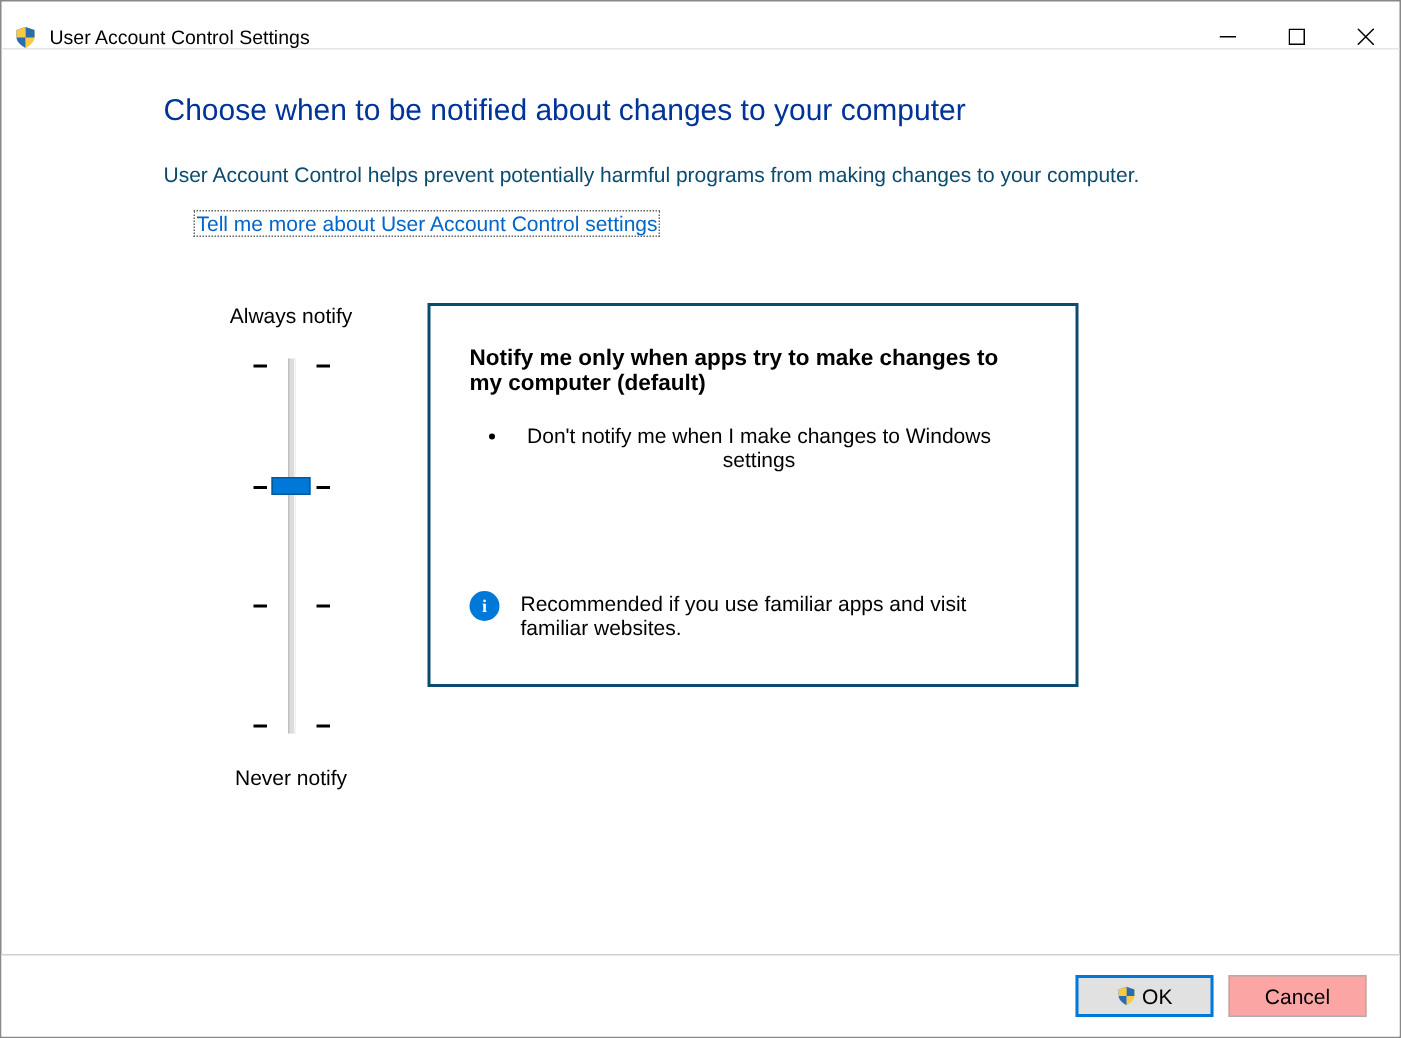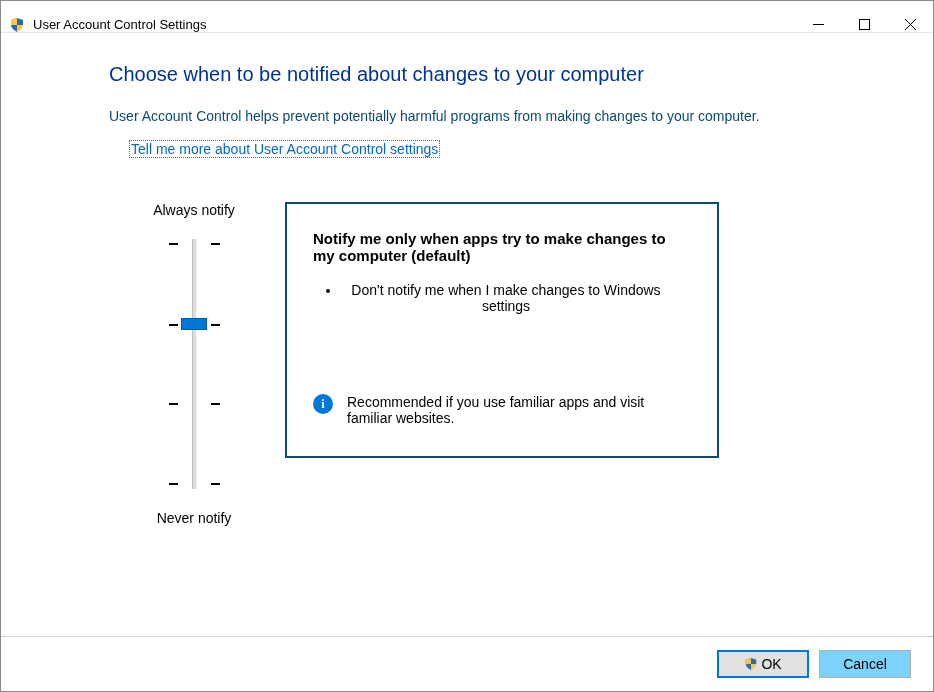--- a/index.html
+++ b/index.html
@@ -169,21 +169,21 @@
       justify-content: center;
       padding: 0 12px;
       cursor: default;
     }
     .btn-ok {
       background: #e1e1e1;
       border: 2px solid #0078d7;
     }
     .btn-ok .shield-sm { width: 14px; height: 14px; margin-right: 3px; }
     .btn-cancel {
-      background: #7dd3fc;
+      background: #fca5a5;
       border: 1px solid #adadad;
     }
   </style>
 </head>
 <body>
 
 <div class="window">
 
   <div class="titlebar">
     <span class="titlebar-icon">

